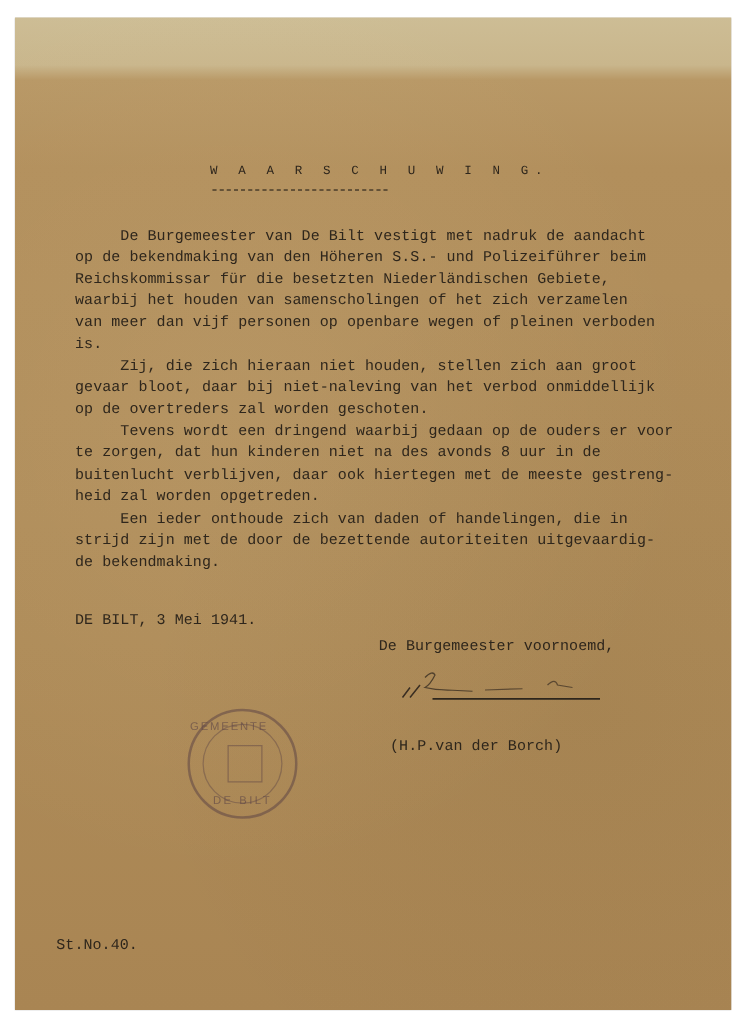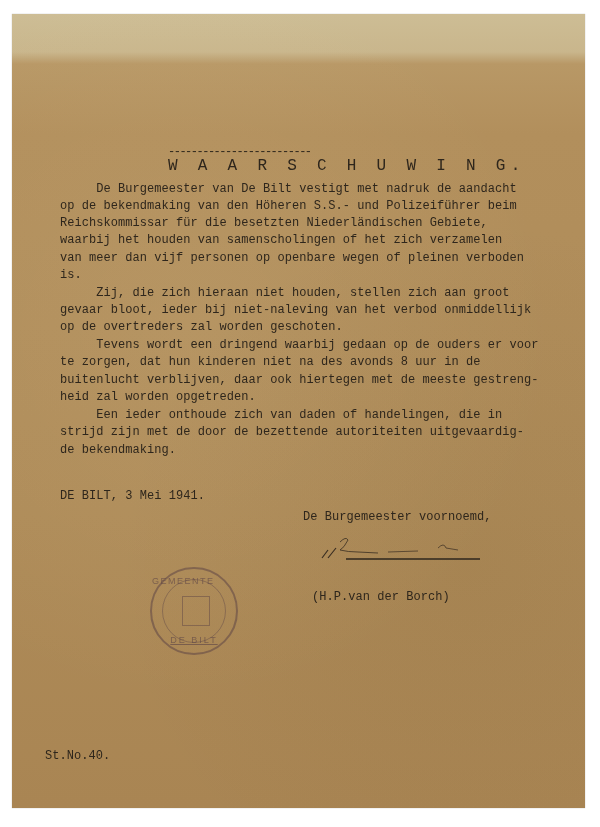--- a/index.html
+++ b/index.html
@@ -8,52 +8,52 @@
     position:absolute; left:12px; top:14px; width:573px; height:794px;
     background: linear-gradient(180deg, #cdbd95 0px, #c9b68c 38px, #b89866 50px, #b28f5c 120px, #ae8b58 500px, #a98553 794px);
     box-shadow: 0 0 1px rgba(0,0,0,0.3);
   }
   .paper::after {
     content:""; position:absolute; left:0; right:0; top:0; bottom:0;
     background: radial-gradient(circle at 30% 40%, rgba(255,240,200,0.08), transparent 60%),
                 radial-gradient(circle at 80% 70%, rgba(60,40,10,0.06), transparent 50%);
   }
   .tw { position:absolute; font-family:"Liberation Mono","DejaVu Sans Mono",monospace; color:#2e261c; font-size:12px; letter-spacing:0.05px; white-space:pre; }
-  .title { left:168px; top:132px; letter-spacing:5.3px; font-size:16px;margin-top:25px; }
+  .title { left:168px; top:132px; letter-spacing:5.3px; font-size:10px; }
   .title-rule { left:168px; top:145px; font-size:12px; letter-spacing:-1.5px; }
   .line { left:60px; }
   .seal {
     position:absolute; left:150px; top:567px; width:88px; height:88px; border-radius:50%;
     border:2px solid rgba(95,70,70,0.55); box-sizing:border-box;
   }
   .seal-inner {
     position:absolute; left:10px; top:10px; right:10px; bottom:10px; border-radius:50%;
     border:1.5px solid rgba(95,70,70,0.45);
   }
   .seal-text-top { position:absolute; left:0; top:7px; width:100%; font-family:"Liberation Sans",sans-serif; font-size:9px; color:rgba(95,70,70,0.65); letter-spacing:1.5px; }
-  .seal-text-bot { position:absolute; left:0; bottom:8px; width:100%; text-align:center; font-family:"Liberation Sans",sans-serif; font-size:9px; color:rgba(95,70,70,0.65); letter-spacing:2px;text-decoration:underline; }
+  .seal-text-bot { position:absolute; left:0; bottom:8px; width:100%; text-align:center; font-family:"Liberation Sans",sans-serif; font-size:9px; color:rgba(95,70,70,0.65); letter-spacing:2px; }
   .seal-box { position:absolute; left:30px; top:27px; width:26px; height:28px; border:1.5px solid rgba(95,70,70,0.5); }
   .sig { position:absolute; left:318px; top:528px; width:168px; height:40px; }
 </style>
 </head>
 <body>
 
 <div class="paper"></div>
 
 <div class="tw title">W A A R S C H U W I N G.</div>
 <div class="tw title-rule">-------------------------</div>
 
 <div class="tw line" style="top:182px">     De Burgemeester van De Bilt vestigt met nadruk de aandacht</div>
 <div class="tw line" style="top:199px">op de bekendmaking van den Höheren S.S.- und Polizeiführer beim</div>
 <div class="tw line" style="top:216px">Reichskommissar für die besetzten Niederländischen Gebiete,</div>
 <div class="tw line" style="top:233px">waarbij het houden van samenscholingen of het zich verzamelen</div>
 <div class="tw line" style="top:251px">van meer dan vijf personen op openbare wegen of pleinen verboden</div>
 <div class="tw line" style="top:268px">is.</div>
 <div class="tw line" style="top:286px">     Zij, die zich hieraan niet houden, stellen zich aan groot</div>
-<div class="tw line" style="top:303px">gevaar bloot, ieder bij niet-naleving van het verbod onmiddellijk</div>
+<div class="tw line" style="top:303px">gevaar bloot, daar bij niet-naleving van het verbod onmiddellijk</div>
 <div class="tw line" style="top:320px">op de overtreders zal worden geschoten.</div>
 <div class="tw line" style="top:338px">     Tevens wordt een dringend waarbij gedaan op de ouders er voor</div>
 <div class="tw line" style="top:355px">te zorgen, dat hun kinderen niet na des avonds 8 uur in de</div>
 <div class="tw line" style="top:373px">buitenlucht verblijven, daar ook hiertegen met de meeste gestreng-</div>
 <div class="tw line" style="top:390px">heid zal worden opgetreden.</div>
 <div class="tw line" style="top:408px">     Een ieder onthoude zich van daden of handelingen, die in</div>
 <div class="tw line" style="top:425px">strijd zijn met de door de bezettende autoriteiten uitgevaardig-</div>
 <div class="tw line" style="top:443px">de bekendmaking.</div>
 
 <div class="tw" style="left:60px; top:489px">DE BILT, 3 Mei 1941.</div>

